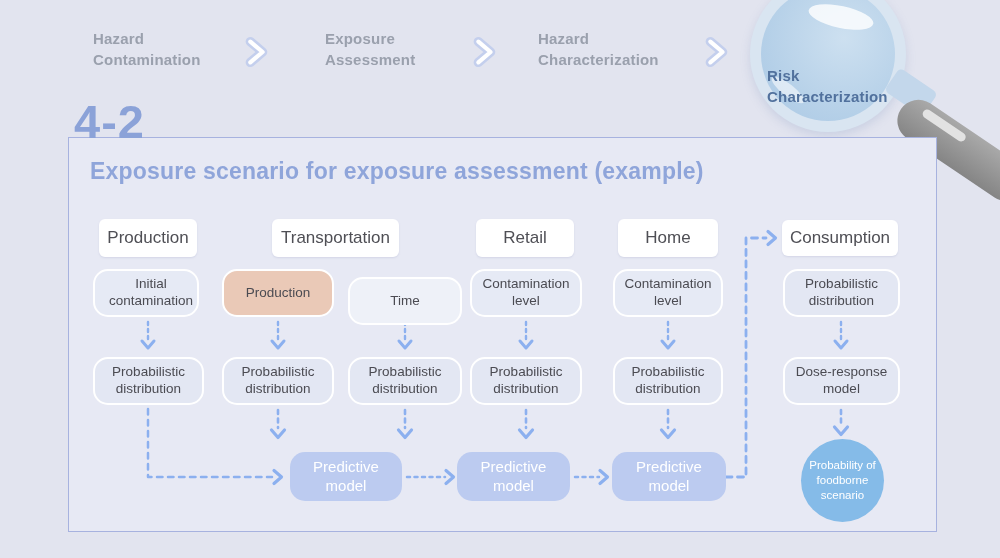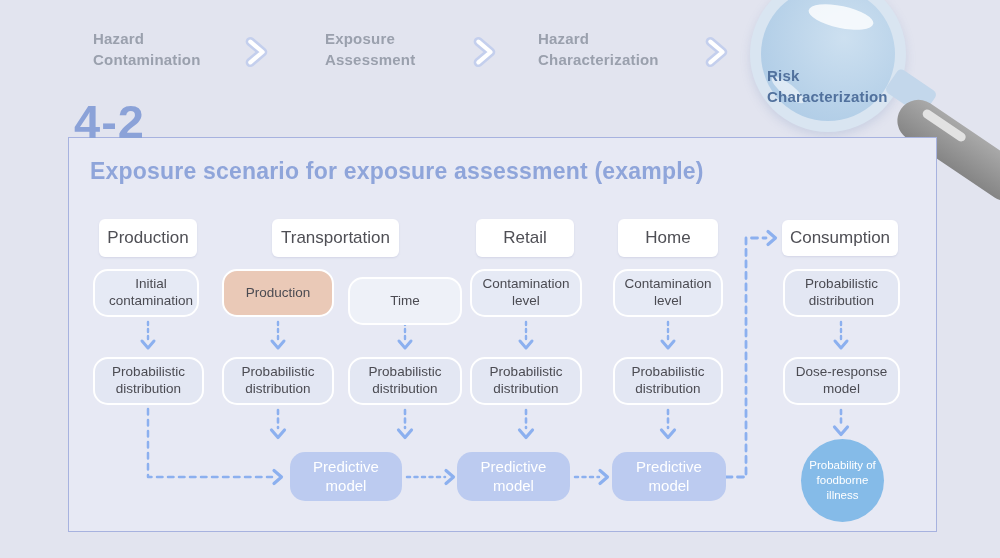--- a/index.html
+++ b/index.html
@@ -162,21 +162,21 @@
   <div class="node dist" style="left:222px; top:357px; width:112px; height:48px;">Probabilistic distribution</div>
   <div class="node dist" style="left:348px; top:357px; width:114px; height:48px;">Probabilistic distribution</div>
   <div class="node dist" style="left:470px; top:357px; width:112px; height:48px;">Probabilistic distribution</div>
   <div class="node dist" style="left:613px; top:357px; width:110px; height:48px;">Probabilistic distribution</div>
   <div class="node dist" style="left:783px; top:357px; width:117px; height:48px;">Dose-response model</div>
 
   <div class="pred" style="left:290px; top:452px; width:112px; height:49px;">Predictive model</div>
   <div class="pred" style="left:457px; top:452px; width:113px; height:49px;">Predictive model</div>
   <div class="pred" style="left:612px; top:452px; width:114px; height:49px;">Predictive model</div>
 
-  <div class="outcome">Probability of foodborne illness</div>
+  <div class="outcome">Probability of foodborne scenario</div>
 
   <svg class="connectors" width="1000" height="558">
     <g stroke="#8cb0ef" fill="none" stroke-linecap="round" stroke-linejoin="round">
 
       <line x1="148" y1="322" x2="148" y2="339" stroke-width="2.4" stroke-dasharray="3 4"></line>
       <path d="M142 341 L148 348 L154 341" stroke-width="3"></path>
       <line x1="278" y1="322" x2="278" y2="339" stroke-width="2.4" stroke-dasharray="3 4"></line>
       <path d="M272 341 L278 348 L284 341" stroke-width="3"></path>
       <line x1="405" y1="322" x2="405" y2="339" stroke-width="2.4" stroke-dasharray="3 4"></line>
       <path d="M399 341 L405 348 L411 341" stroke-width="3"></path>

